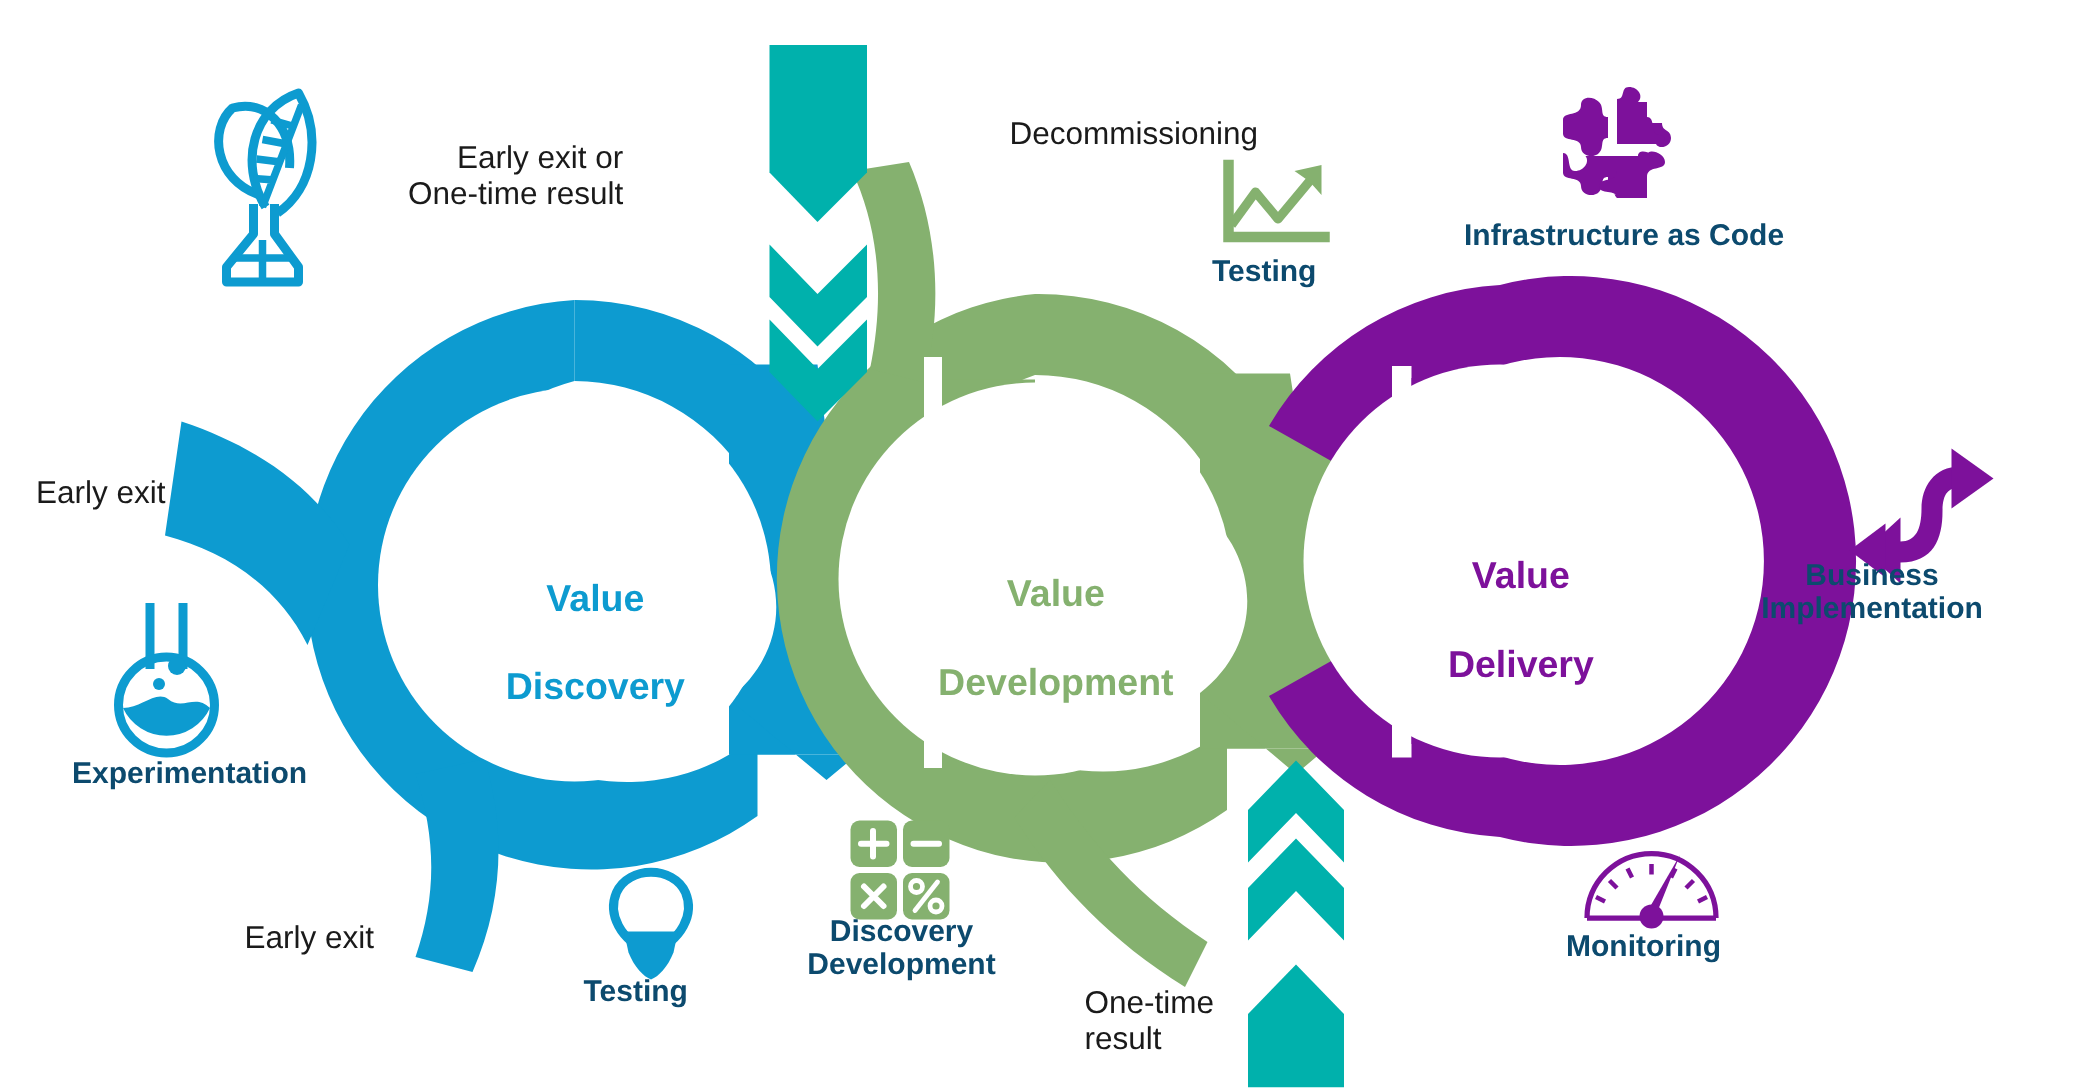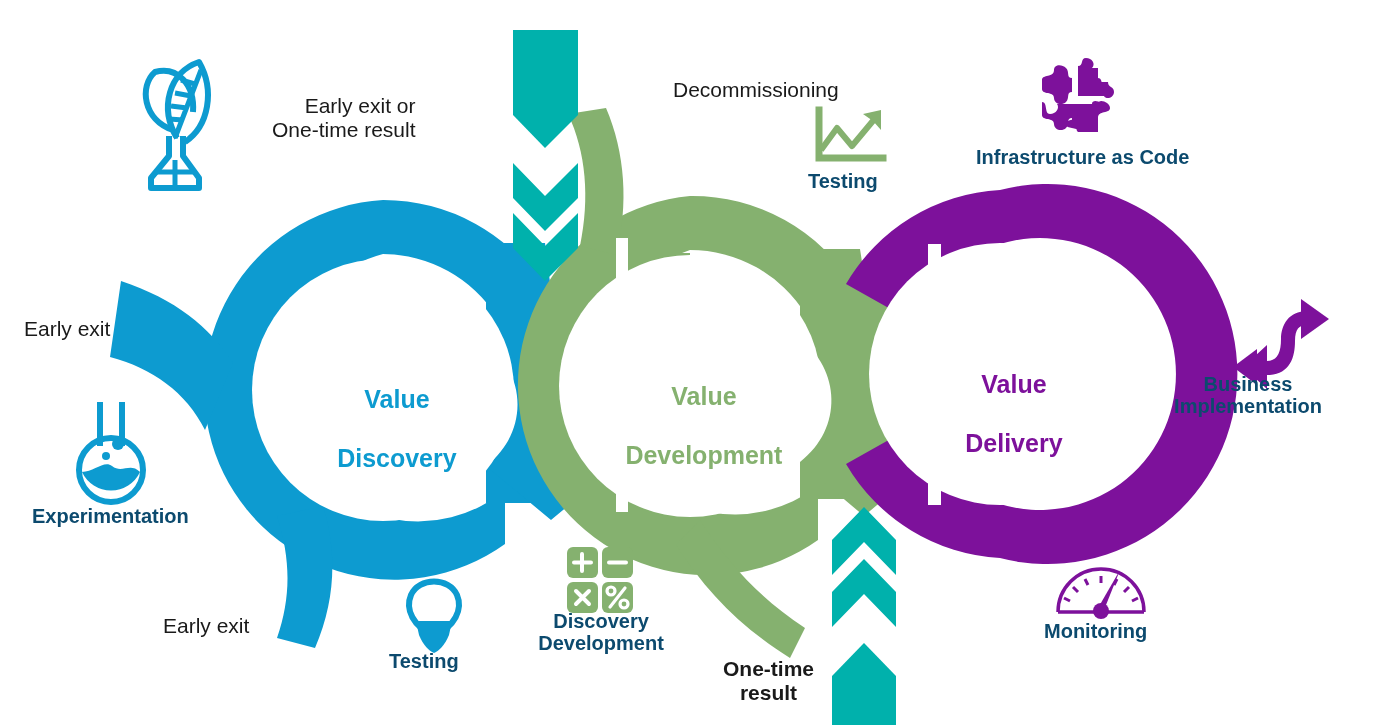--- a/index.html
+++ b/index.html
@@ -244,25 +244,25 @@
 
   <div class="lbl lbl-plain" style="left:272px;top:94px;text-align:right;">Early exit or
 One-time result</div>
 
   <div class="lbl lbl-plain" style="left:673px;top:78px;">Decommissioning</div>
 
   <div class="lbl lbl-plain" style="left:24px;top:317px;">Early exit</div>
 
   <div class="lbl lbl-plain" style="left:163px;top:614px;">Early exit</div>
 
-  <div class="lbl lbl-plain" style="left:723px;top:657px;text-align:center;font-weight:bold;">One-time
+  <div class="lbl lbl-plain" style="left:723px;top:657px;">One-time
 result</div>
 
 
-  <div class="lbl lbl-bold" style="left:32px;top:505px;">Experimentation</div>
+  <div class="lbl lbl-bold" style="left:48px;top:505px;">Experimentation</div>
 
   <div class="lbl lbl-bold" style="left:389px;top:650px;">Testing</div>
 
   <div class="lbl lbl-bold" style="left:526px;top:610px;text-align:center;width:150px;">Discovery
 Development</div>
 
   <div class="lbl lbl-bold" style="left:808px;top:170px;">Testing</div>
 
   <div class="lbl lbl-bold" style="left:976px;top:146px;">Infrastructure as Code</div>
 

